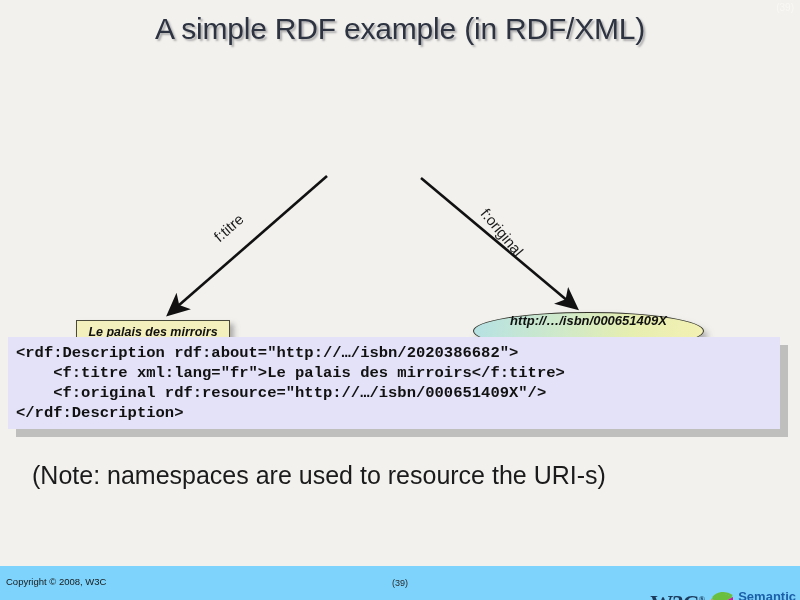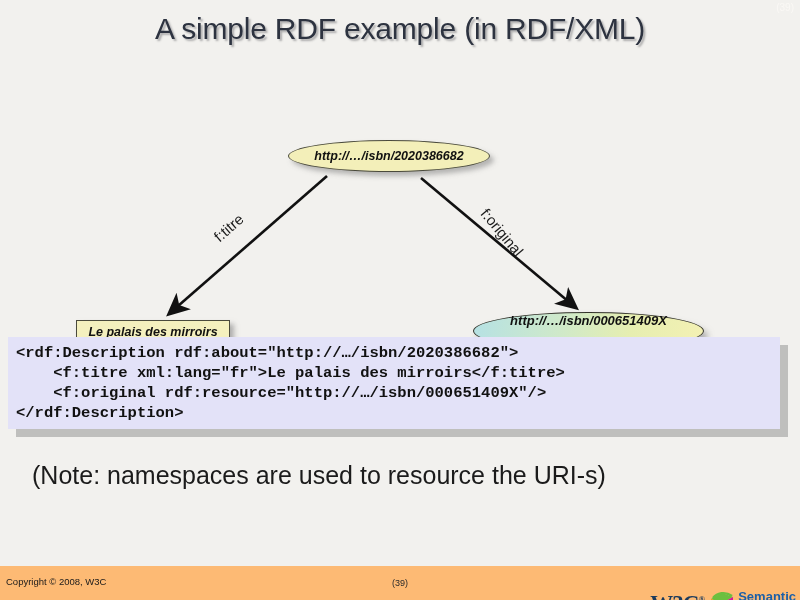--- a/index.html
+++ b/index.html
@@ -175,21 +175,21 @@
     color: #1b1b1b;
   }
 
   
   .footer {
     position: absolute;
     left: 0;
     bottom: 0;
     width: 800px;
     height: 34px;
-    background: #fdba74;
+    background: #7dd3fc;
   }
   .footer-copyright {
     position: absolute;
     left: 6px;
     top: 10px;
     font-size: 9.5px;
     color: #1a1a1a;
   }
   .footer-pagenum {
     position: absolute;
@@ -252,23 +252,20 @@
   <svg class="edge-svg" viewBox="0 0 800 325">
     <defs>
       <marker id="arrowhead" markerWidth="9" markerHeight="9" refX="7" refY="4.2" orient="auto">
         <path d="M0,0 L9,4.2 L0,8.4 L2.3,4.2 Z" fill="#111"></path>
       </marker>
     </defs>
     <line x1="327" y1="116" x2="170" y2="253" stroke="#111" stroke-width="2.6" marker-end="url(#arrowhead)"></line>
     <line x1="421" y1="118" x2="575" y2="247" stroke="#111" stroke-width="2.6" marker-end="url(#arrowhead)"></line>
   </svg>
 
-  <div class="node-ellipse-top">
-    <span>http://…/isbn/2020386682</span>
-  </div>
 
   <div class="node-rect">
     <span>Le palais des mirroirs</span>
   </div>
 
   <div class="node-ellipse-right">
     <span>http://…/isbn/000651409X</span>
   </div>
 
   <div class="edge-label edge-label-titre">f:titre</div>

